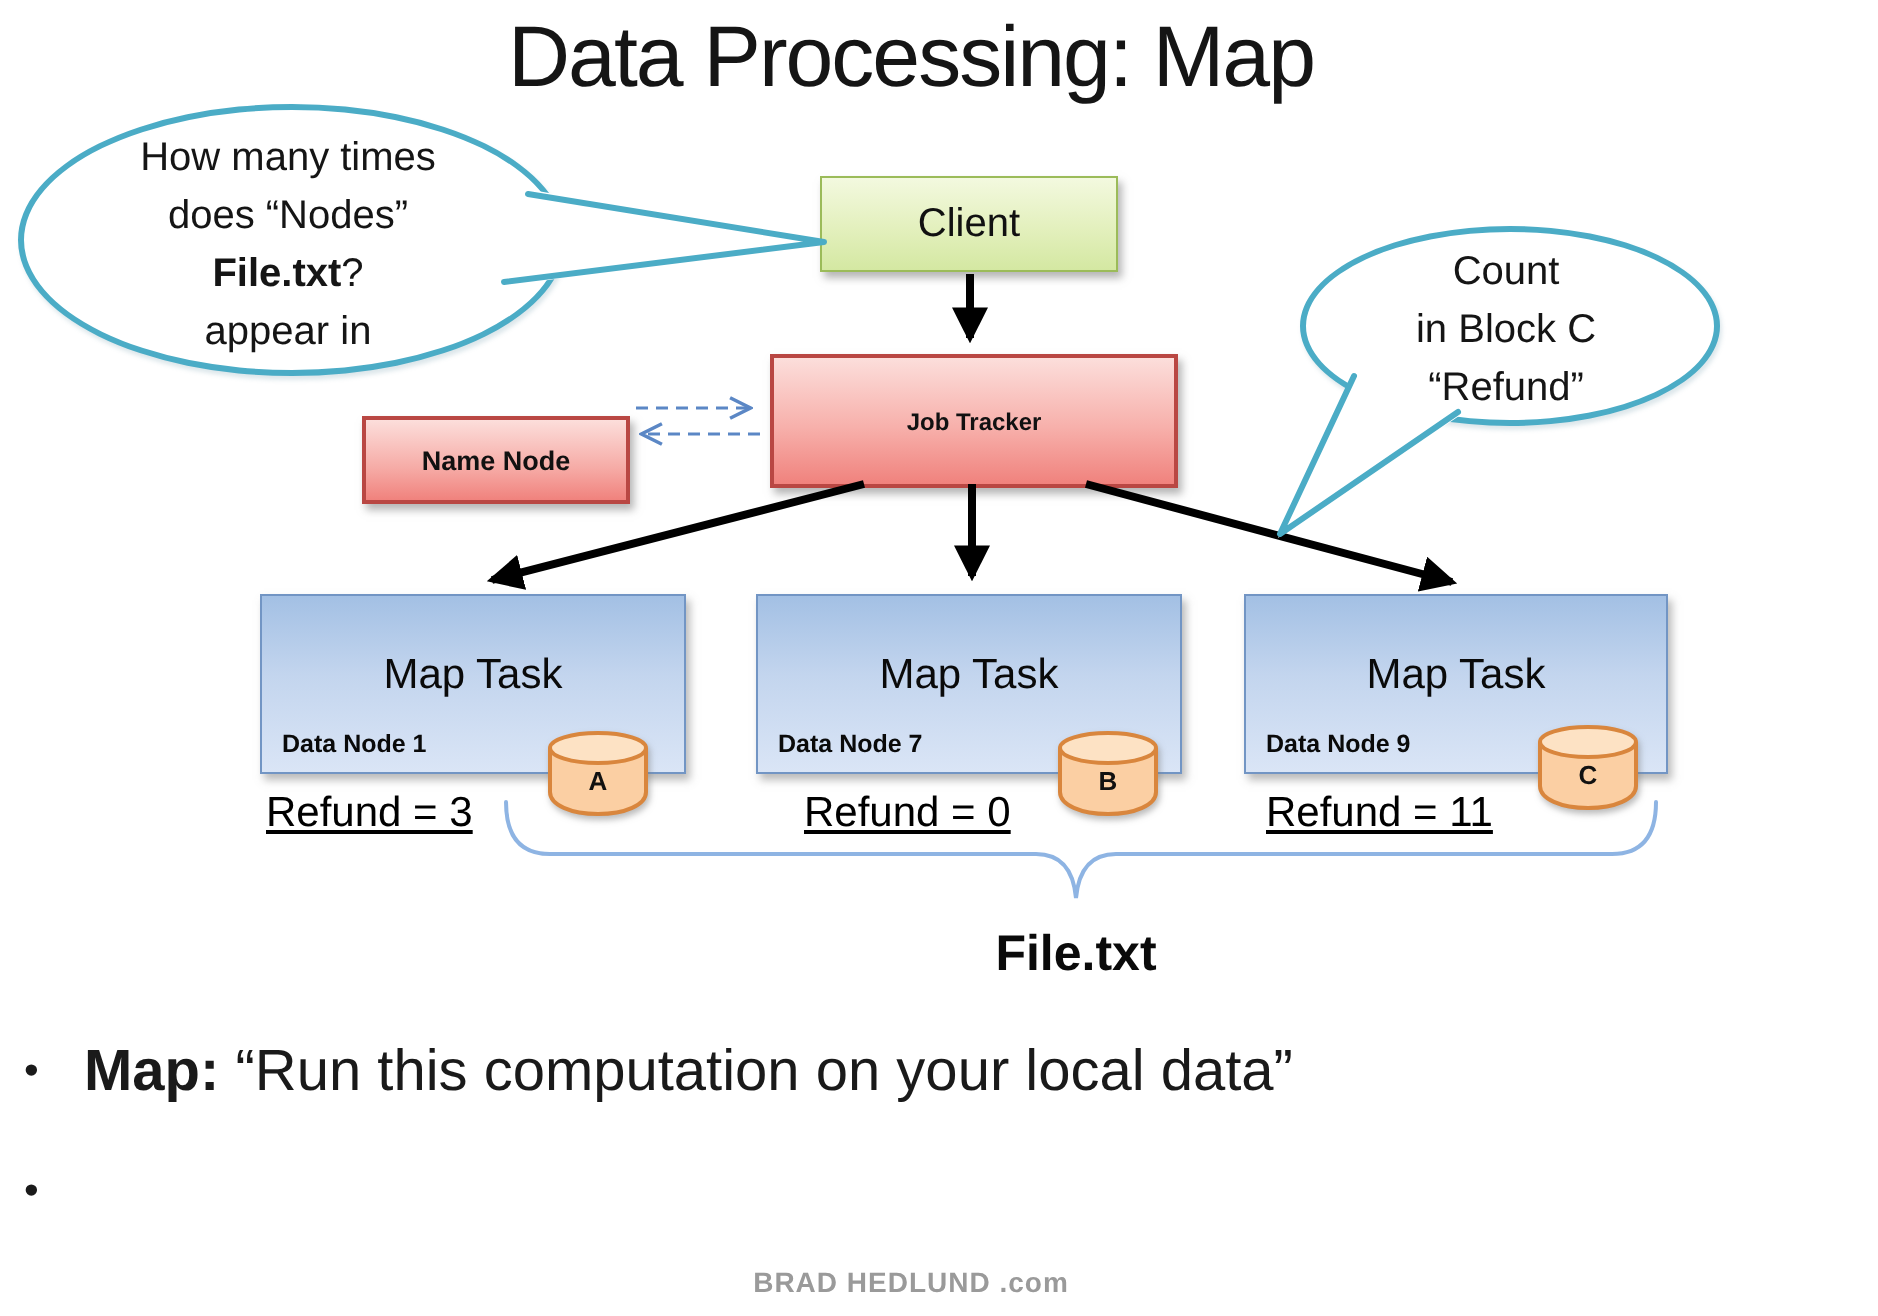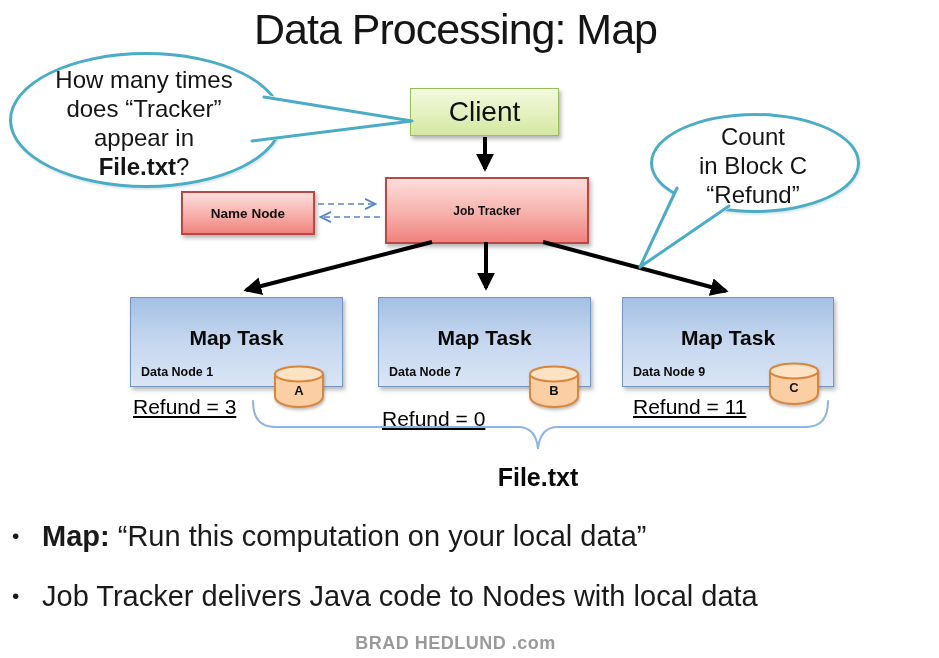--- a/index.html
+++ b/index.html
@@ -12,84 +12,84 @@
     font-size:43px;line-height:58px;font-weight:400;letter-spacing:-1px;color:#151515;margin-left:26px;
   }
   
   .bubble{
     position:absolute;background:#fff;border:3px solid #4bacc6;border-radius:50%;
     box-shadow:1px 2px 2px rgba(120,160,175,0.25);z-index:1;
   }
   .bubble-left{left:9px;top:52px;width:268px;height:130px;}
   .bubble-right{left:650px;top:113px;width:204px;height:94px;}
   .bubble-text{
-    position:absolute;z-index:4;text-align:center;font-size:24px;line-height:29px;color:#151515;
+    position:absolute;z-index:4;text-align:center;font-size:20px;line-height:29px;color:#151515;
   }
   .bubble-text-left{left:28px;top:65px;width:232px;}
   .bubble-text-right{left:662px;top:122px;width:182px;text-align:center;}
   .bold{font-weight:bold;}
   
   .node{
     position:absolute;display:flex;align-items:center;justify-content:center;
     box-shadow:2px 3px 4px rgba(120,120,120,0.55);z-index:1;
   }
   .client{
     left:410px;top:88px;width:147px;height:46px;
     background:linear-gradient(180deg,#f3f9df 0%,#e3f0bd 55%,#d4e8a2 100%);
-    border:1.5px solid #9bbb59;font-size:28px;
+    border:1.5px solid #9bbb59;font-size:20px;
   }
   .tracker{
     left:385px;top:177px;width:200px;height:63px;
     background:linear-gradient(180deg,#fcdedb 0%,#f7b0ab 55%,#f0827d 100%);
     border:2px solid #b94743;font-size:12px;font-weight:bold;
   }
   .namenode{
-    left:181px;top:191px;width:130px;height:40px;
+    left:181px;top:208px;width:130px;height:40px;
     background:linear-gradient(180deg,#fcdedb 0%,#f6aba6 60%,#f0827d 100%);
     border:2px solid #b94743;font-size:13.5px;font-weight:bold;justify-content:center;
   }
   .maptask{
     position:absolute;top:297px;height:88px;
     background:linear-gradient(180deg,#a3c0e4 0%,#c3d5ee 45%,#dae5f6 100%);
     border:1.5px solid #7295c4;box-shadow:2px 3px 4px rgba(120,120,120,0.5);z-index:1;
   }
   .maptask-1{left:130px;width:211px;}
   .maptask-2{left:378px;width:211px;}
   .maptask-3{left:622px;width:210px;}
   .maptask-title{
     position:absolute;top:28px;left:0;width:100%;text-align:center;
-    font-size:21px;font-weight:bold;color:#0a0a0a;
+    font-size:21px;font-weight:normal;color:#0a0a0a;
   }
   .datanode-label{
     position:absolute;left:10px;bottom:7px;font-size:12.5px;font-weight:bold;color:#0a0a0a;text-align:center;
   }
   .refund{
     position:absolute;top:395px;font-size:21px;color:#000000;z-index:1;text-decoration:underline;
   }
-  .refund-1{left:133px;} .refund-2{left:382px;margin-top:12px;} .refund-3{left:633px;text-align:center;}
+  .refund-1{left:133px;} .refund-2{left:402px;} .refund-3{left:633px;text-align:center;}
   
   .cyl{position:absolute;z-index:6;filter:drop-shadow(1px 2px 1.5px rgba(120,120,120,0.5));}
   .cyl-1{left:273px;top:364px;} .cyl-2{left:528px;top:364px;} .cyl-3{left:768px;top:361px;}
   .cyl text{font-family:"Liberation Sans",sans-serif;font-size:13px;font-weight:bold;fill:#111;}
   
   .overlay{position:absolute;left:0;top:0;z-index:3;pointer-events:none;}
   
   .file-label{
     position:absolute;left:438px;top:463px;width:200px;text-align:center;
     font-size:25px;font-weight:bold;color:#0a0a0a;z-index:1;
   }
   .bullet-row{
     position:absolute;left:12px;width:920px;display:flex;align-items:flex-start;
     font-size:29px;line-height:38px;color:#1a1a1a;z-index:1;
   }
   .bullet-row-1{top:517px;} .bullet-row-2{top:577px;}
   .bullet-dot{width:30px;font-size:21px;line-height:38px;flex:0 0 30px;}
   .footer{
     position:absolute;top:633px;left:0;width:911px;text-align:center;
-    font-size:18px;font-weight:bold;letter-spacing:0.5px;color:#9a9a9a;z-index:1;
+    font-size:14px;font-weight:bold;letter-spacing:0.5px;color:#9a9a9a;z-index:1;
   }
 </style>
 </head>
 <body>
 
 <div class="canvas">
 
   <div class="title">Data Processing: Map</div>
 
   <div class="bubble bubble-left"></div>
@@ -160,23 +160,23 @@
     <g>
       <polygon points="677,187 639,269 731,207" fill="#fff"></polygon>
       <path d="M677,188 L640,267 L729,206" fill="none" stroke="#4bacc6" stroke-width="3" stroke-linejoin="round" stroke-linecap="round"></path>
     </g>
 
     <path d="M253,401 Q253,427 275,427 L518,427 Q536,427 538,449 Q540,427 558,427 L806,427 Q828,427 828,401" fill="none" stroke="#8eb4e3" stroke-width="2" stroke-linecap="round"></path>
   </svg>
 
   <div class="bubble-text bubble-text-left">
     <div>How many times</div>
-    <div>does “Tracker”</div>
+    <div>does “Nodes”</div>
+    <div><span class="bold">File.txt</span><span>?</span></div>
     <div>appear in</div>
-    <div><span class="bold">File.txt</span><span>?</span></div>
   </div>
   <div class="bubble-text bubble-text-right">
     <div>Count</div>
     <div>in Block C</div>
     <div>“Refund”</div>
   </div>
 
   <svg class="cyl cyl-1" width="52" height="46">
     <path d="M2,10 L2,32 C2,38.5 12.5,43 26,43 C39.5,43 50,38.5 50,32 L50,10" fill="#fbcfa3" stroke="#d9863d" stroke-width="2"></path>
     <ellipse cx="26" cy="10" rx="24" ry="7.5" fill="#fde2c4" stroke="#d9863d" stroke-width="2"></ellipse>
@@ -194,18 +194,17 @@
   </svg>
 
   <div class="file-label">File.txt</div>
 
   <div class="bullet-row bullet-row-1">
     <span class="bullet-dot">•</span>
     <span><span class="bold">Map:</span><span> “Run this computation on your local data”</span></span>
   </div>
   <div class="bullet-row bullet-row-2">
     <span class="bullet-dot">•</span>
-    <span><span class="bold"></span><span>Job Tracker delivers Java code to Nodes with local data</span></span>
   </div>
 
   <div class="footer">BRAD HEDLUND .com</div>
 
 </div>
 
 </body></html>

